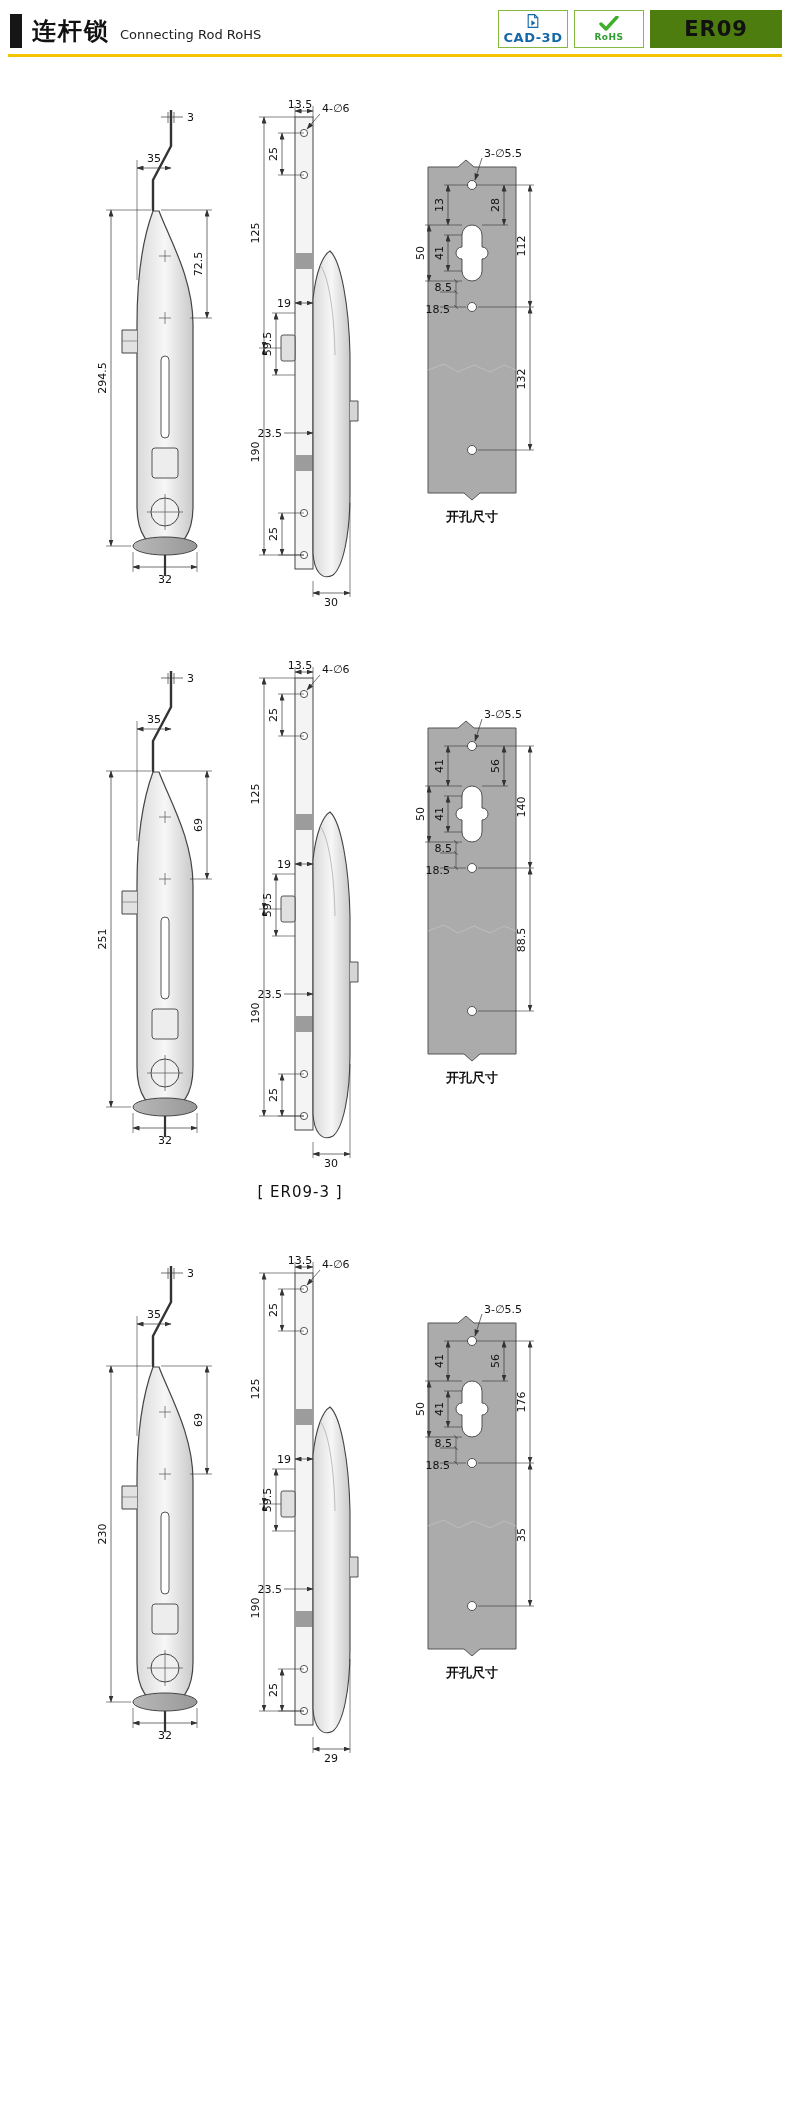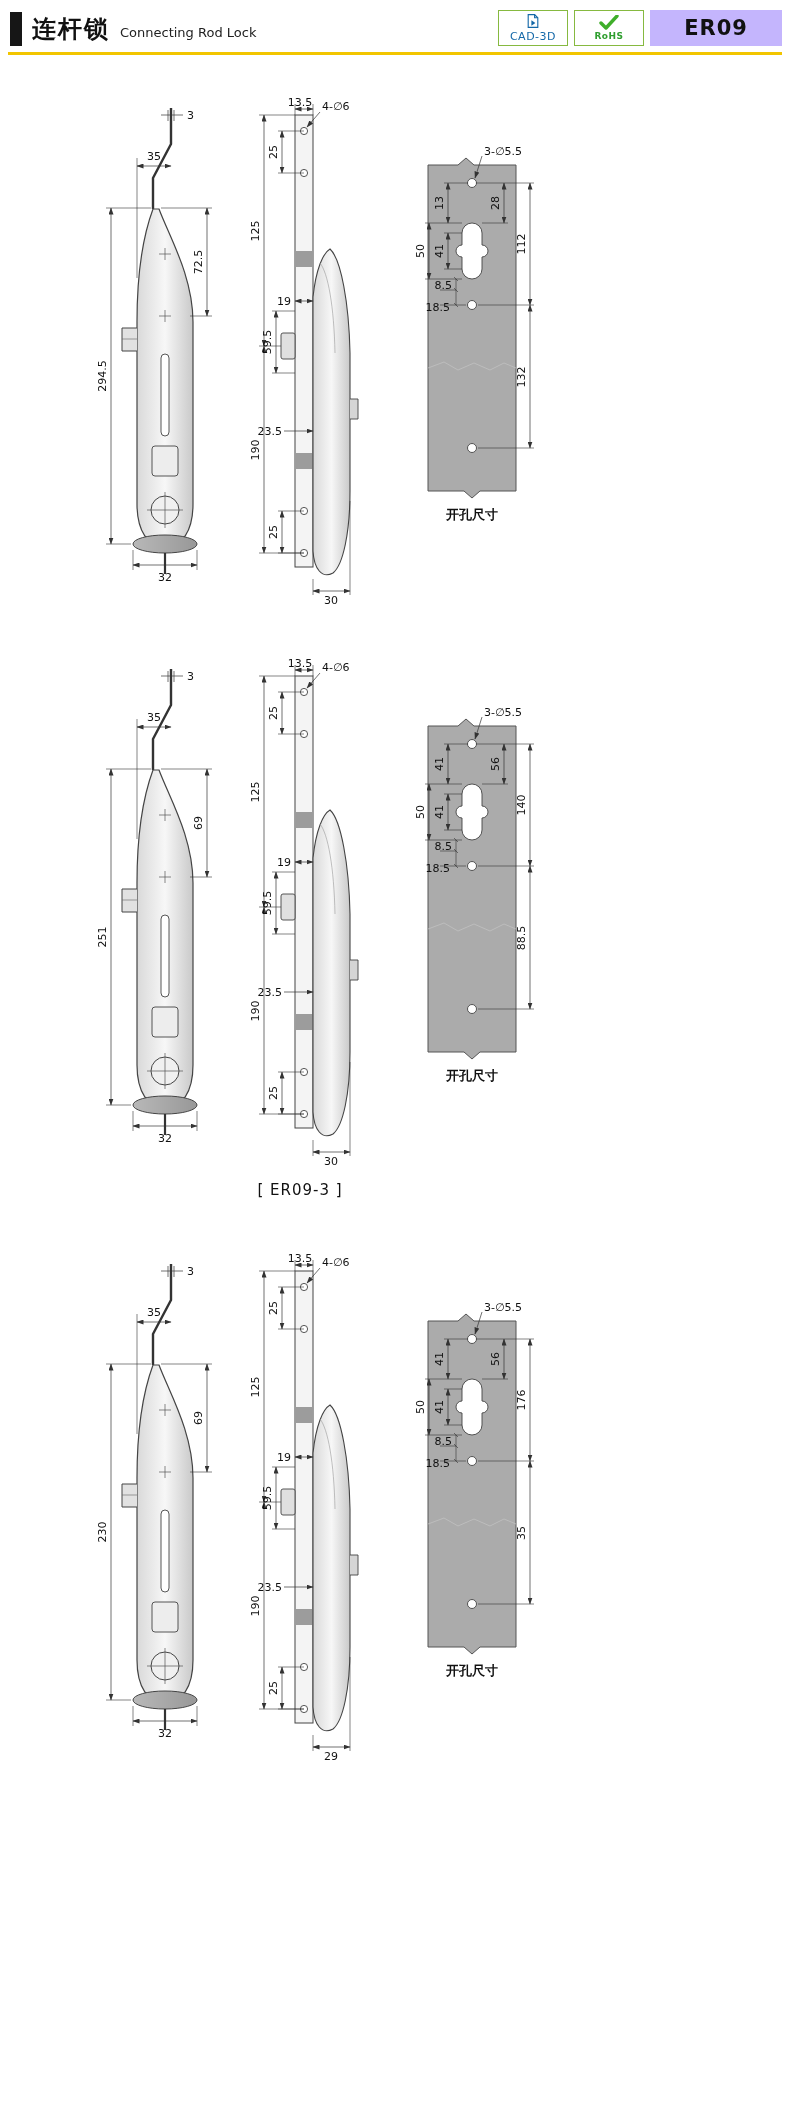--- a/index.html
+++ b/index.html
@@ -6,23 +6,23 @@
   body{width:790px;font-family:"DejaVu Sans","Liberation Sans",sans-serif;color:#111;}
   .page{width:790px;}
   
   .page-header{display:flex;align-items:flex-end;justify-content:space-between;padding:10px 8px 6px 10px;}
   .title-block{display:flex;align-items:center;gap:10px;}
   .black-bar{width:12px;height:34px;background:#161616;}
   .title-cn{font-size:24px;margin:0;font-weight:bold;letter-spacing:2px;}
   .title-en{font-size:13px;color:#222;position:relative;top:3px;}
   .badge-block{display:flex;align-items:stretch;gap:6px;}
   .badge{width:68px;border:1px solid #86b940;background:#fff;display:flex;flex-direction:column;align-items:center;justify-content:center;gap:1px;padding:2px 0;}
-  .cad-text{font-size:11px;font-weight:normal;color:#1468a8;letter-spacing:0.5px;}
+  .cad-text{font-size:13px;font-weight:bold;color:#1468a8;letter-spacing:0.5px;}
   .rohs-text{font-size:9px;font-weight:bold;color:#2f9e2f;letter-spacing:0.5px;}
-  .model-box{width:132px;background:#c4b5fd;display:flex;align-items:center;justify-content:center;font-size:21px;font-weight:bold;letter-spacing:1px;}
+  .model-box{width:132px;background:#4d7c0f;display:flex;align-items:center;justify-content:center;font-size:21px;font-weight:bold;letter-spacing:1px;}
   .header-rule{height:3px;background:#F2C500;margin:0 8px;}
   
   .drawing-section{margin-top:26px;}
   .drawing{display:block;}
   .caption-row{position:relative;height:30px;margin-top:4px;}
   .caption{position:absolute;left:300px;transform:translateX(-50%);font-size:15px;color:#111;letter-spacing:1px;white-space:nowrap;}
   text{font-family:"DejaVu Sans","Liberation Sans",sans-serif;}
 </style>
 </head>
 <body>
@@ -126,21 +126,21 @@
     </g>
   </defs>
 </svg>
 
 <div class="page">
 
   <header class="page-header">
     <div class="title-block">
       <div class="black-bar"></div>
       <h1 class="title-cn">连杆锁</h1>
-      <span class="title-en">Connecting Rod Lock</span>
+      <span class="title-en">Connecting Rod RoHS</span>
     </div>
     <div class="badge-block">
       <div class="badge">
         <svg width="16" height="16" viewBox="0 0 20 20">
           <path d="M4,2 h8 l4,4 v12 h-12 z" fill="#fff" stroke="#1468a8" stroke-width="1.4"></path>
           <path d="M12,2 v4 h4" fill="none" stroke="#1468a8" stroke-width="1.4"></path>
           <path d="M8,9 l5,3.5 -5,3.5 z" fill="#1468a8"></path>
         </svg>
         <span class="cad-text">CAD-3D</span>
       </div>

